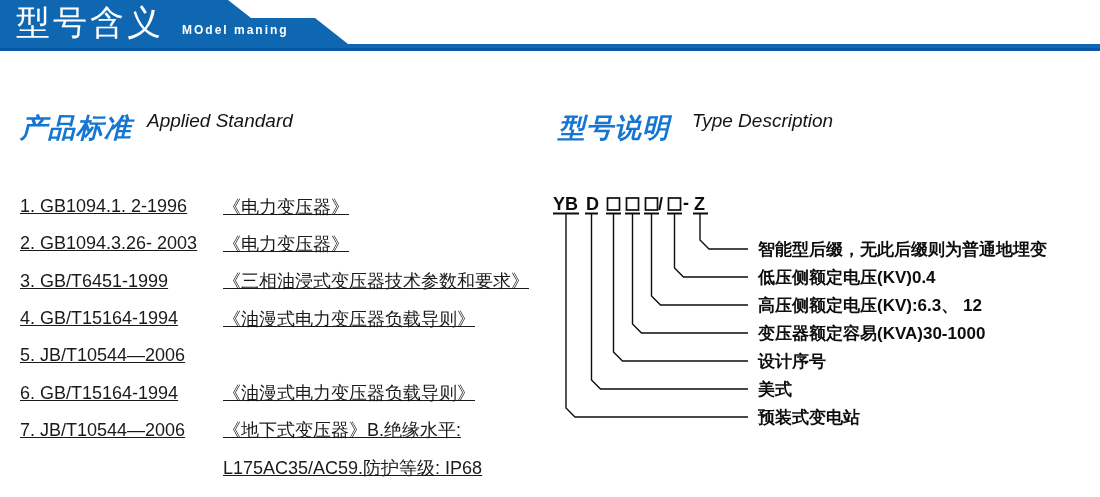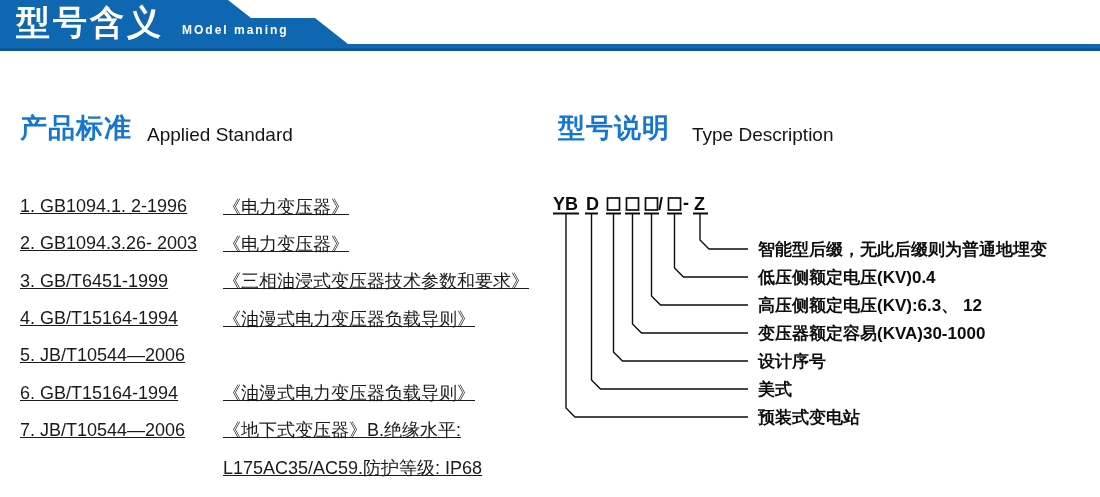--- a/index.html
+++ b/index.html
@@ -7,30 +7,30 @@
     width:1100px;height:497px;background:#ffffff;overflow:hidden;position:relative;
     font-family:"Liberation Sans","DejaVu Sans",sans-serif;
     -webkit-font-smoothing:antialiased;
   }
   .page{position:absolute;inset:0;}
 
   
   .banner{position:absolute;left:0;top:0;width:1100px;height:51px;}
   .banner-shape{position:absolute;left:0;top:0;width:1100px;height:51px;display:block;}
   .banner-title{
-    position:absolute;left:16px;top:3px;color:#ffffff;font-size:34px;font-weight:bold;
+    position:absolute;left:16px;top:3px;color:#ffffff;font-size:34px;font-weight:normal;
     letter-spacing:3px;line-height:38px;white-space:nowrap;
   }
   .banner-subtitle{
     position:absolute;left:182px;top:23px;color:#ffffff;font-size:12px;font-weight:bold;
     letter-spacing:2px;white-space:nowrap;
   }
 
   
-  .sec-head{position:absolute;display:flex;align-items:flex-end;white-space:nowrap;}
+  .sec-head{position:absolute;display:flex;align-items:flex-start;white-space:nowrap;font-style:italic;}
   .sec-head .zh{color:#1575d2;font-size:27px;font-weight:bold;letter-spacing:1px;}
   .sec-head .en{color:#141414;font-size:19px;margin-left:15px;}
   .sec-head.left-head{left:20px;top:110px;}
   .sec-head.right-head{left:558px;top:110px;}
   .sec-head.right-head .en{margin-left:22px;}
 
   
   .std-list{position:absolute;left:20px;top:188px;width:545px;}
   .std-row{display:flex;align-items:center;height:37.3px;font-size:18px;color:#1a1a1a;white-space:nowrap;text-decoration:underline;}
   .std-row .code{flex:0 0 203px;}

